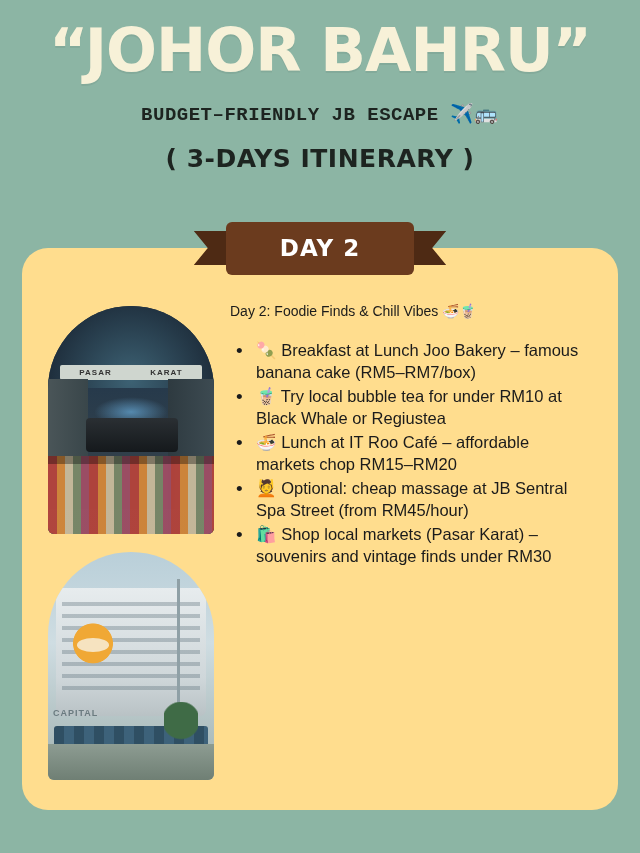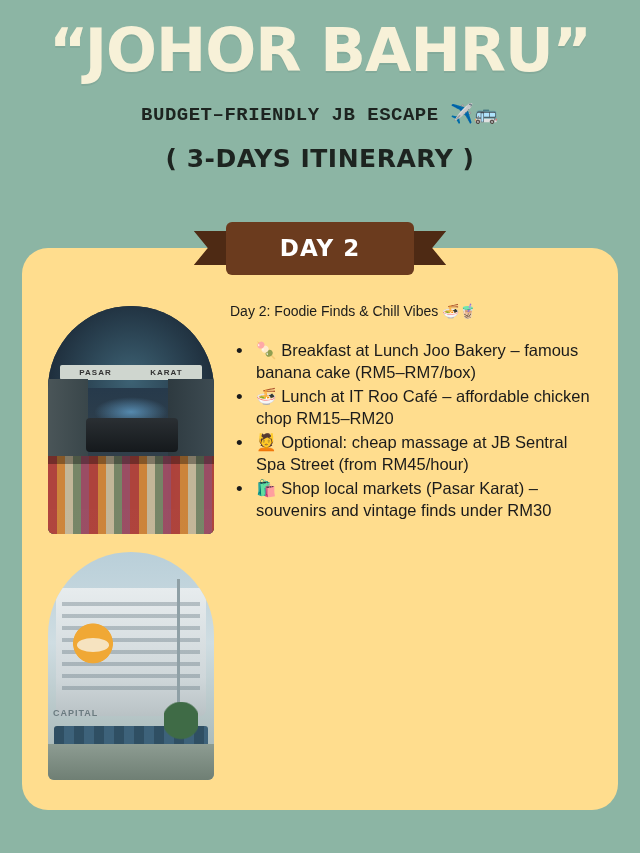--- a/index.html
+++ b/index.html
@@ -310,20 +310,21 @@
         <div class="tree"></div>
         <div class="ground"></div>
       </div>
 
     </div>
 
     <div class="content">
       <div class="lede">Day 2: Foodie Finds &amp; Chill Vibes 🍜🧋</div>
       <ul class="bullets">
         <li>🍡 Breakfast at Lunch Joo Bakery – famous banana cake (RM5–RM7/box)</li>
-        <li>🍜 Lunch at IT Roo Café – affordable chicken chop RM15–RM20</li>
+        <li>🧋 Try local bubble tea for under RM10 at Black Whale or Regiustea</li>
+        <li>🍜 Lunch at IT Roo Café – affordable markets chop RM15–RM20</li>
         <li>💆 Optional: cheap massage at JB Sentral Spa Street (from RM45/hour)</li>
         <li>🛍️ Shop local markets (Pasar Karat) – souvenirs and vintage finds under RM30</li>
       </ul>
     </div>
 
   </div>
 </div>
 
 </body></html>

